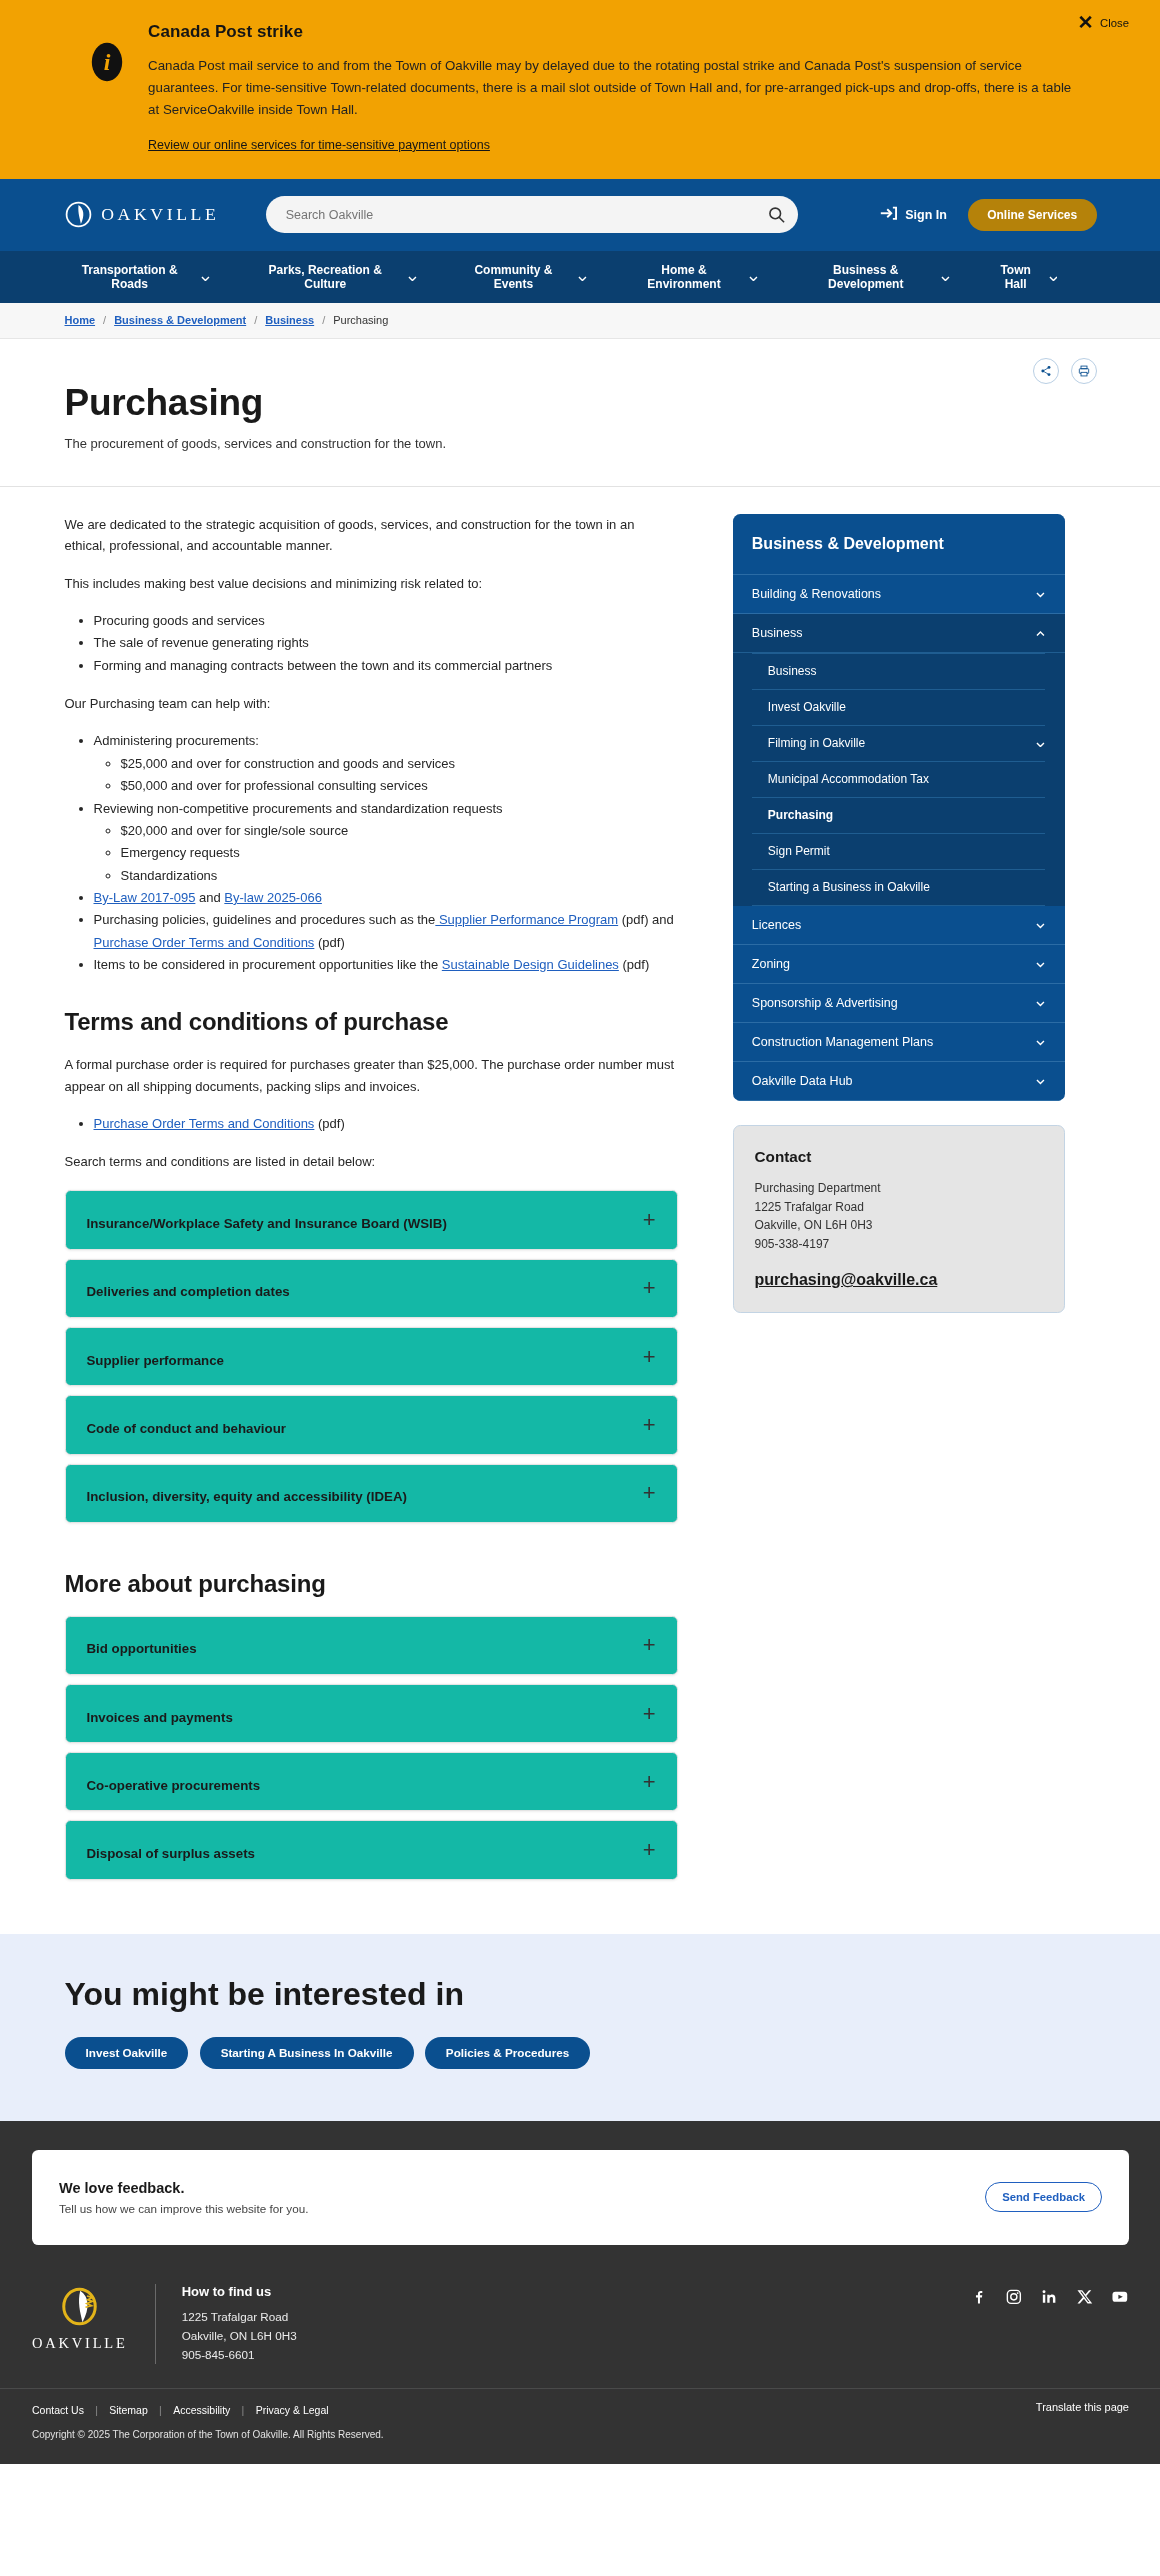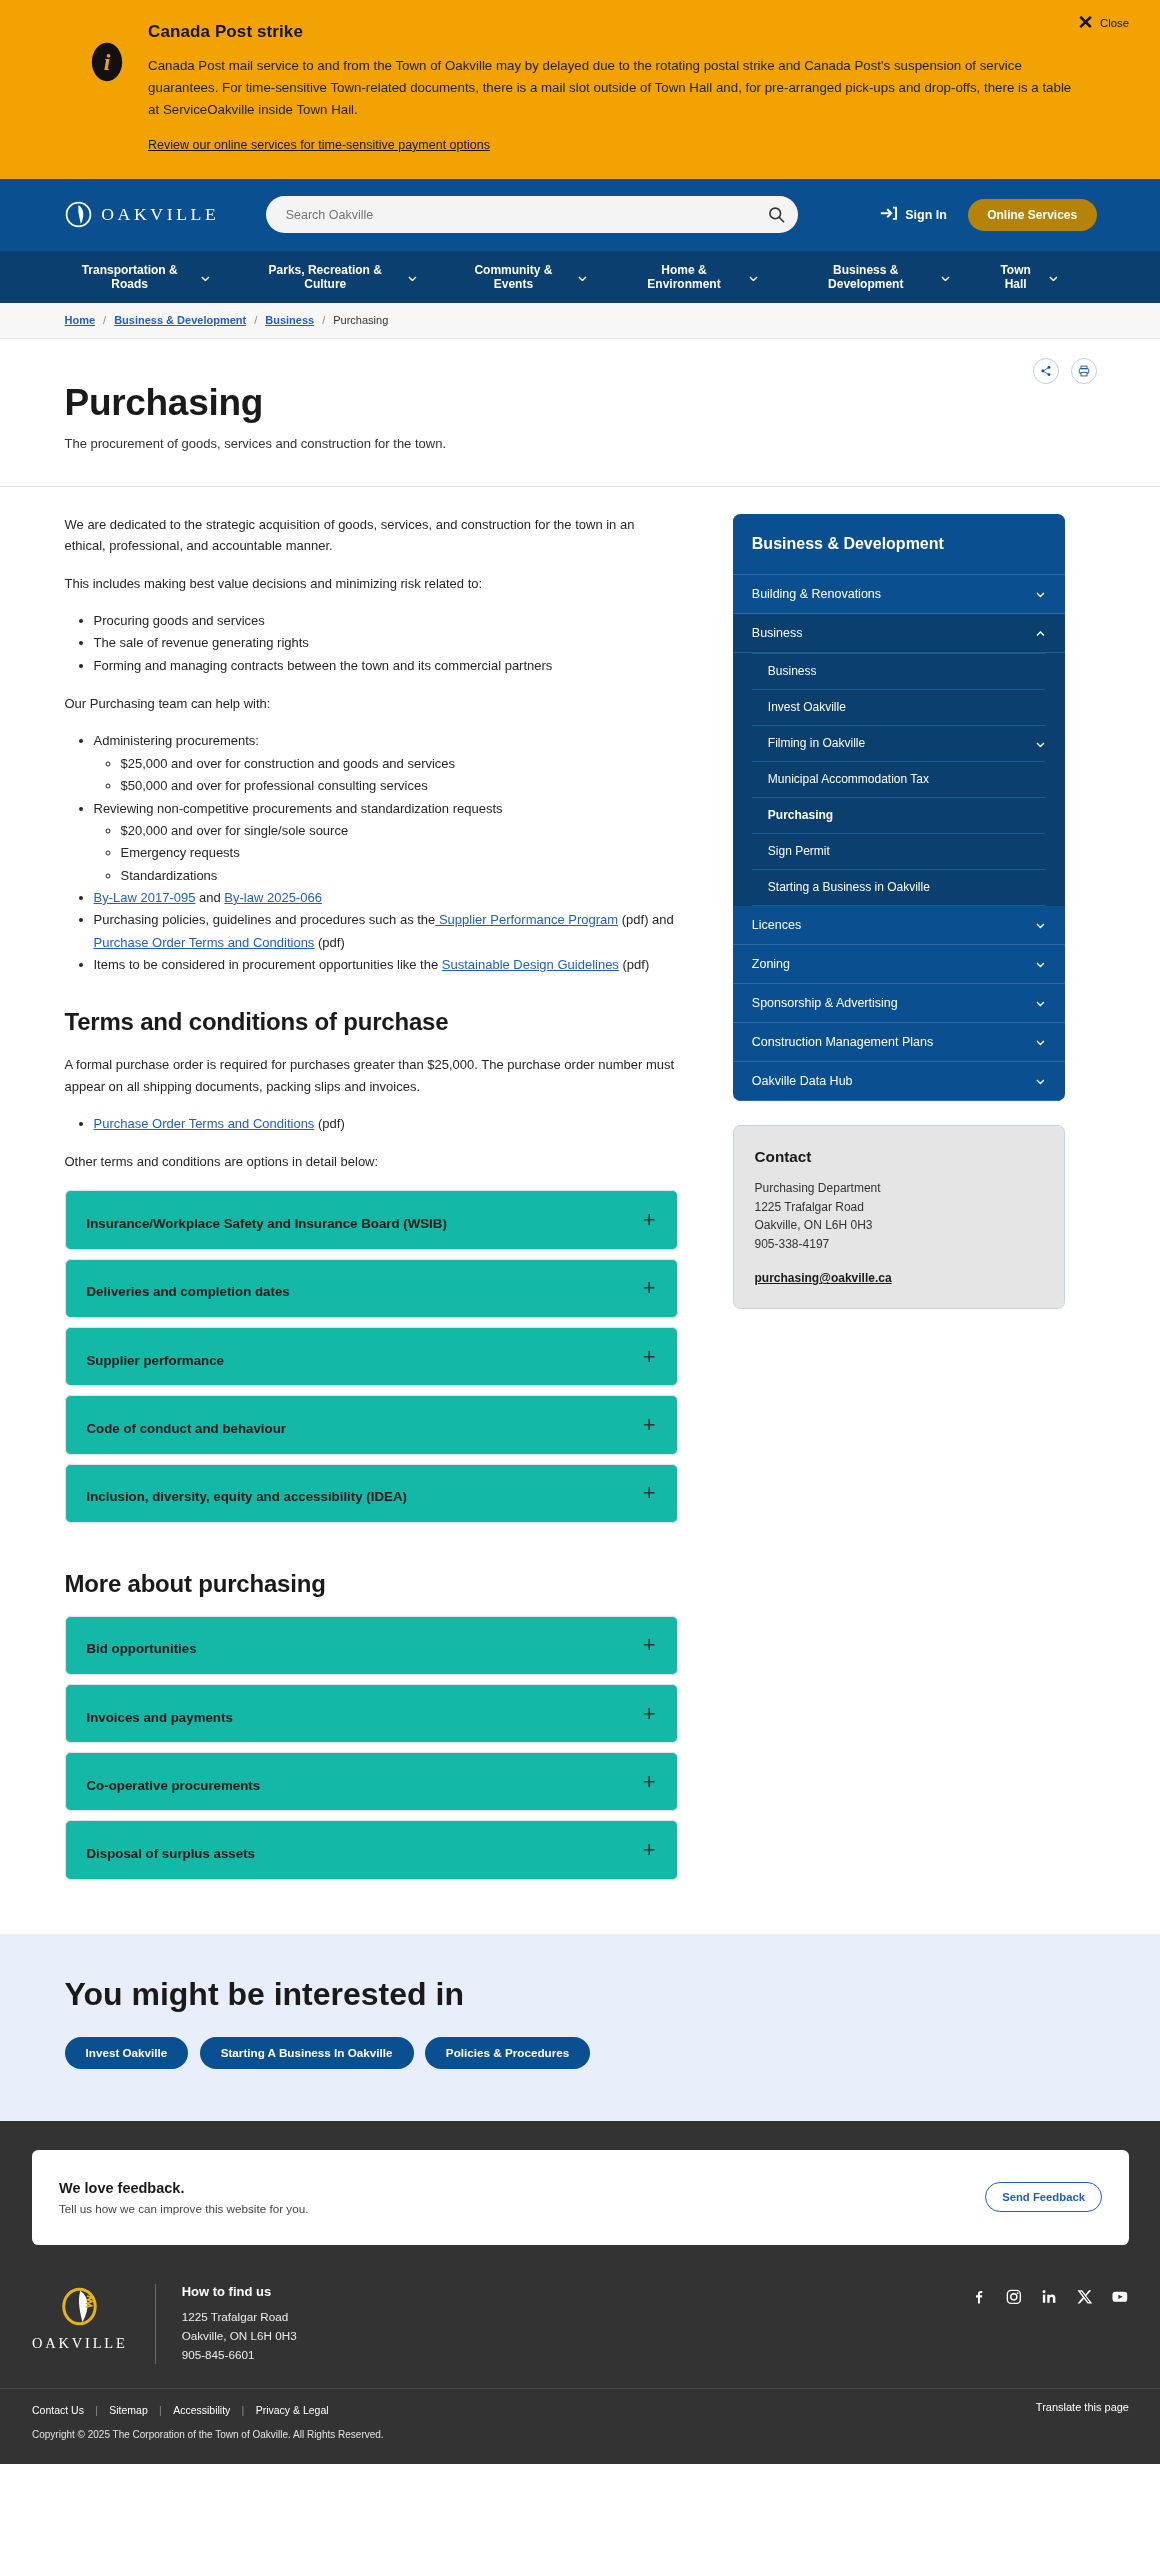--- a/index.html
+++ b/index.html
@@ -207,21 +207,21 @@
 
   
   .contact-card {
     margin-top: 24px; border: 0.8px solid #c3d4e4; border-radius: 7.3px;
     background: #e5e5e5; padding: 22.6px 21px;
   }
   .contact-h { font-size: 15.3px; font-weight: bold; margin-bottom: 13px; color: #1a1a1a; }
   .contact-line { font-size: 12px; line-height: 1.55; color: #333; }
   .contact-email {
     display: inline-block; margin-top: 17.7px;
-    font-size: 12px; font-weight: bold; color: #1a1a1a;
+    font-size: 16px; font-weight: bold; color: #1a1a1a;
     text-decoration: underline;
   }
 
   
   .interested {
     background: #e8eefa; margin-top: 45px; padding: 42px 0 52px 0;
   }
   .interested-inner { max-width: 1096px; margin: 0 auto; padding: 0 32px; }
   .interested-h { font-size: 32px; font-weight: bold; color: #1a1a1a; margin-bottom: 24px; }
   .pill-row { display: flex; gap: 11.3px; flex-wrap: wrap; }
@@ -437,21 +437,21 @@
         <li><span>Items to be considered in procurement opportunities like the </span><a href="#">Sustainable Design Guidelines</a><span> (pdf)</span></li>
       </ul>
 
     <h2 class="section-h2">Terms and conditions of purchase</h2>
     <p>A formal purchase order is required for purchases greater than $25,000. The purchase order number must appear on all shipping documents, packing slips and invoices.</p>
     <ul>
       <li>
         <a href="#">Purchase Order Terms and Conditions</a><span> (pdf)</span>
       </li>
     </ul>
-    <p>Other terms and conditions are options in detail below:</p>
+    <p>Search terms and conditions are listed in detail below:</p>
 
     <div class="accordion" id="terms-accordion">
         <div class="acc-item">
           <div class="acc-title">Insurance/Workplace Safety and Insurance Board (WSIB)</div>
           <div class="acc-plus">+</div>
         </div>
         <div class="acc-item">
           <div class="acc-title">Deliveries and completion dates</div>
           <div class="acc-plus">+</div>
         </div>

